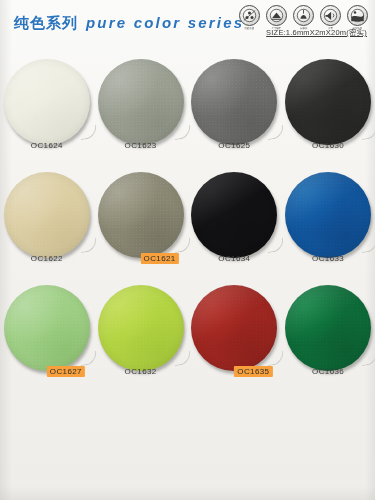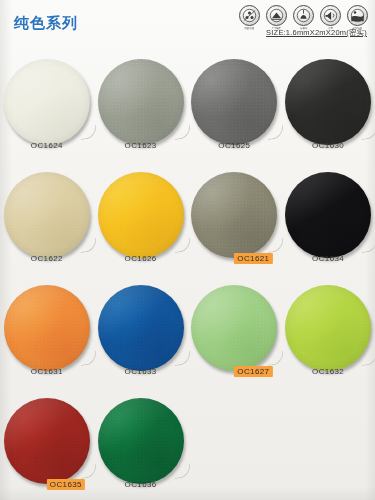--- a/index.html
+++ b/index.html
@@ -97,20 +97,21 @@
   }
   .label.hl{background:#f7a03c;color:#2e2e2c;margin-left:19px;}
 </style>
 </head>
 <body>
 
 <div id="card">
 
   <div id="header">
     <div id="title-zh">纯色系列</div>
+    <div id="title-en">pure color series</div>
 
     <div id="icon-row">
       <div class="icon-badge">
         <span class="disc">
           <svg viewBox="0 0 24 24">
               <circle cx="12" cy="12" r="10" fill="none" stroke="#3c3c3a" stroke-width="1.2"></circle>
               <circle cx="12" cy="8" r="2.4" fill="#3c3c3a"></circle>
               <circle cx="8" cy="15" r="2.4" fill="#3c3c3a"></circle>
               <circle cx="16" cy="15" r="2.4" fill="#3c3c3a"></circle>
               <path d="M3 20 L21 4" stroke="#3c3c3a" stroke-width="1.2"></path>
@@ -194,48 +195,34 @@
       </div>
       <div class="cell">
         <div class="swatch-wrap">
           <div class="swatch" style="background: rgb(221, 207, 164);"></div>
           <div class="curl"></div>
         </div>
         <div class="label">OC1622</div>
       </div>
       <div class="cell">
         <div class="swatch-wrap">
-          <div class="swatch" style="background: rgb(246, 192, 32);"></div>
-          <div class="curl"></div>
-        </div>
-        <div class="label">OC1626</div>
-      </div>
-      <div class="cell">
-        <div class="swatch-wrap">
           <div class="swatch" style="background: rgb(138, 136, 115);"></div>
           <div class="curl"></div>
         </div>
         <div class="label hl" style="background: rgb(247, 160, 60);">OC1621</div>
       </div>
       <div class="cell">
         <div class="swatch-wrap">
           <div class="swatch" style="background: rgb(17, 17, 19);"></div>
           <div class="curl"></div>
         </div>
         <div class="label">OC1634</div>
       </div>
       <div class="cell">
         <div class="swatch-wrap">
-          <div class="swatch" style="background: rgb(240, 139, 58);"></div>
-          <div class="curl"></div>
-        </div>
-        <div class="label">OC1631</div>
-      </div>
-      <div class="cell">
-        <div class="swatch-wrap">
           <div class="swatch" style="background: rgb(17, 85, 156);"></div>
           <div class="curl"></div>
         </div>
         <div class="label">OC1633</div>
       </div>
       <div class="cell">
         <div class="swatch-wrap">
           <div class="swatch" style="background: rgb(158, 207, 132);"></div>
           <div class="curl"></div>
         </div>

